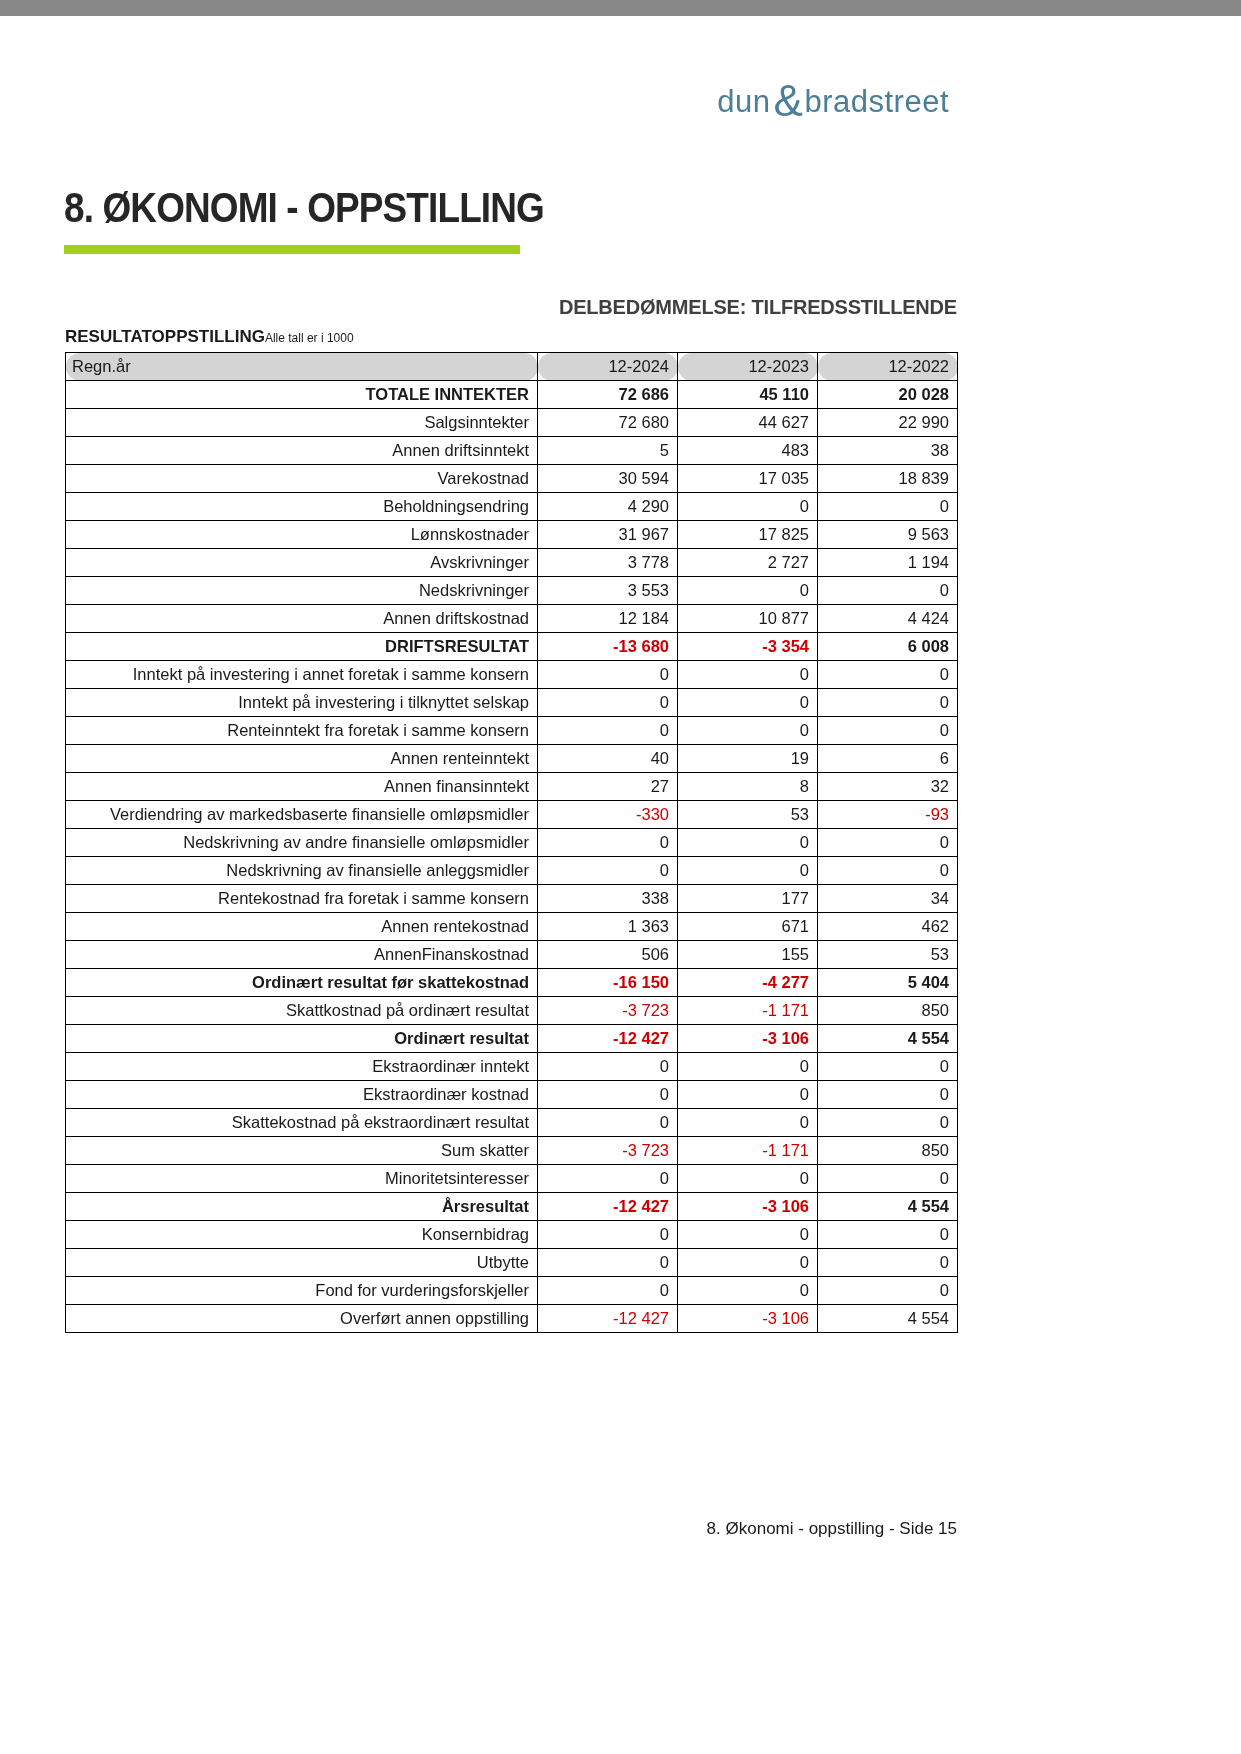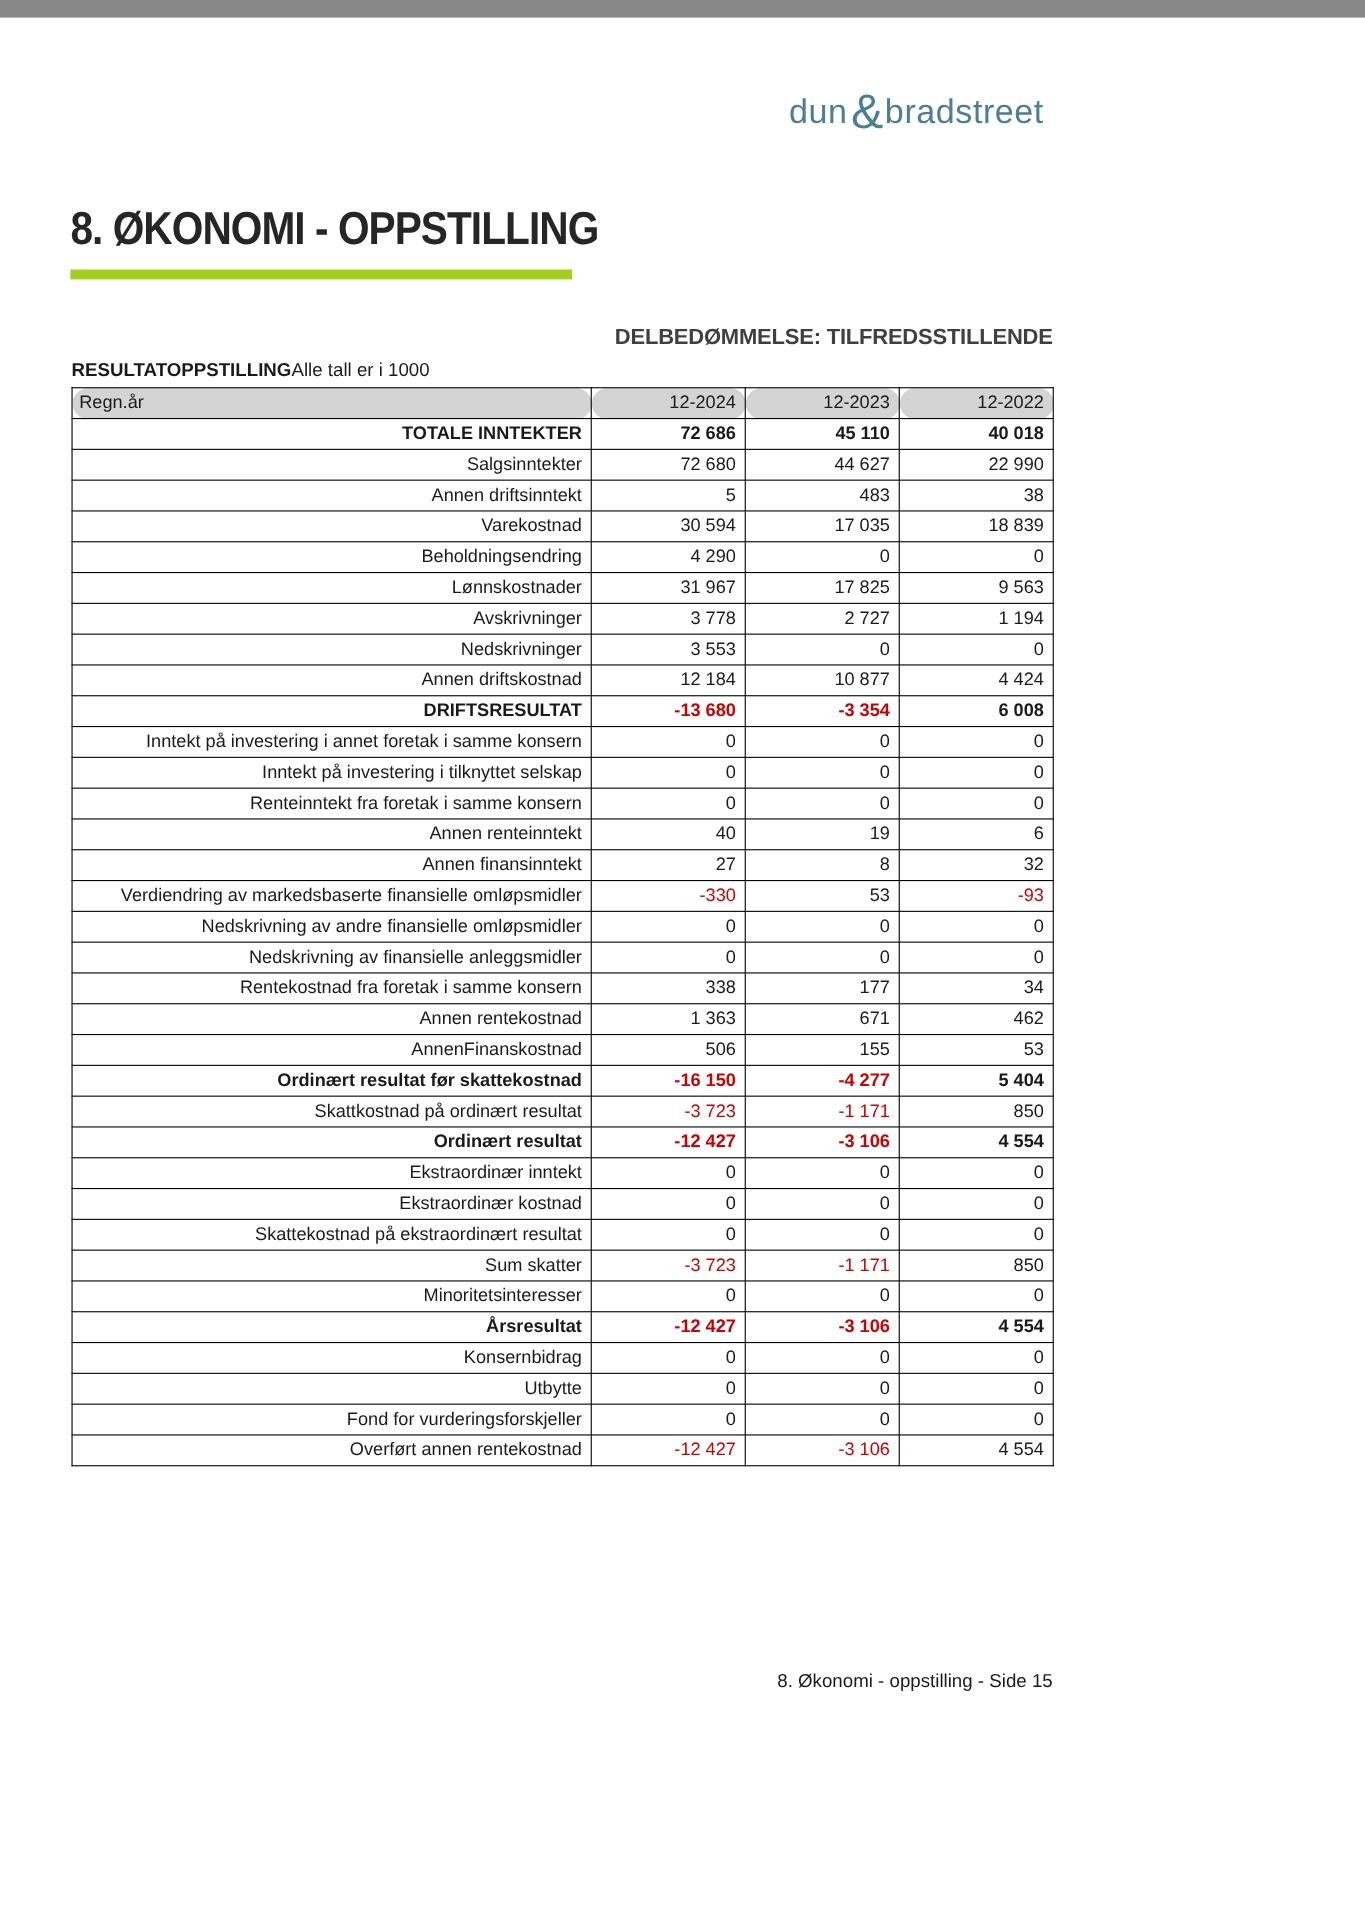--- a/index.html
+++ b/index.html
@@ -70,21 +70,21 @@
     color: #404040;
     margin-bottom: 8px;
     letter-spacing: -0.2px;
   }
   .subhead-row {
     display: flex;
     align-items: baseline;
     margin-bottom: 5px;
   }
   .table-title { font-size: 17px; font-weight: bold; }
-  .units-note  { font-size: 17px; font-weight: normal; }
+  .units-note  { font-size: 12px; font-weight: normal; }
 
   
   table.statement {
     width: 892px;
     border-collapse: collapse;
     table-layout: fixed;
     font-size: 16.5px;
   }
   table.statement col.c-label { width: 472px; }
   table.statement col.c-num   { width: 140px; }
@@ -151,21 +151,21 @@
           <th class="num">12-2024</th>
           <th class="num">12-2023</th>
           <th class="num">12-2022</th>
         </tr>
       </thead>
       <tbody id="table-body">
           <tr class="bold">
             <td class="label">TOTALE INNTEKTER</td>
             <td class="num">72 686</td>
             <td class="num">45 110</td>
-            <td class="num">40 018</td>
+            <td class="num">20 028</td>
           </tr>
           <tr>
             <td class="label">Salgsinntekter</td>
             <td class="num">72 680</td>
             <td class="num">44 627</td>
             <td class="num">22 990</td>
           </tr>
           <tr>
             <td class="label">Annen driftsinntekt</td>
             <td class="num">5</td>
@@ -346,21 +346,21 @@
             <td class="num">0</td>
             <td class="num">0</td>
           </tr>
           <tr>
             <td class="label">Fond for vurderingsforskjeller</td>
             <td class="num">0</td>
             <td class="num">0</td>
             <td class="num">0</td>
           </tr>
           <tr>
-            <td class="label">Overført annen rentekostnad</td>
+            <td class="label">Overført annen oppstilling</td>
             <td class="num neg">-12 427</td>
             <td class="num neg">-3 106</td>
             <td class="num">4 554</td>
           </tr>
         </tbody>
     </table>
   </div>
 
   <div class="footer">8. Økonomi - oppstilling - Side 15</div>
 

